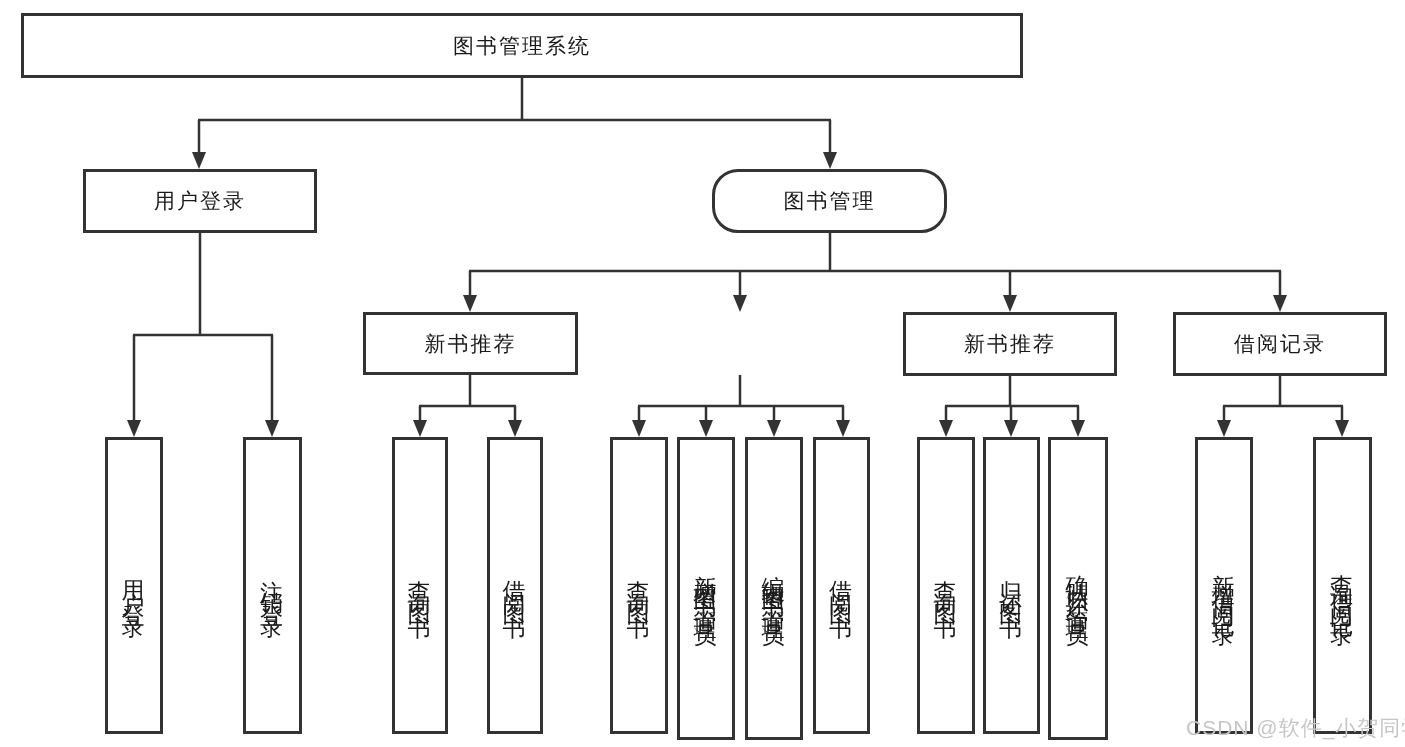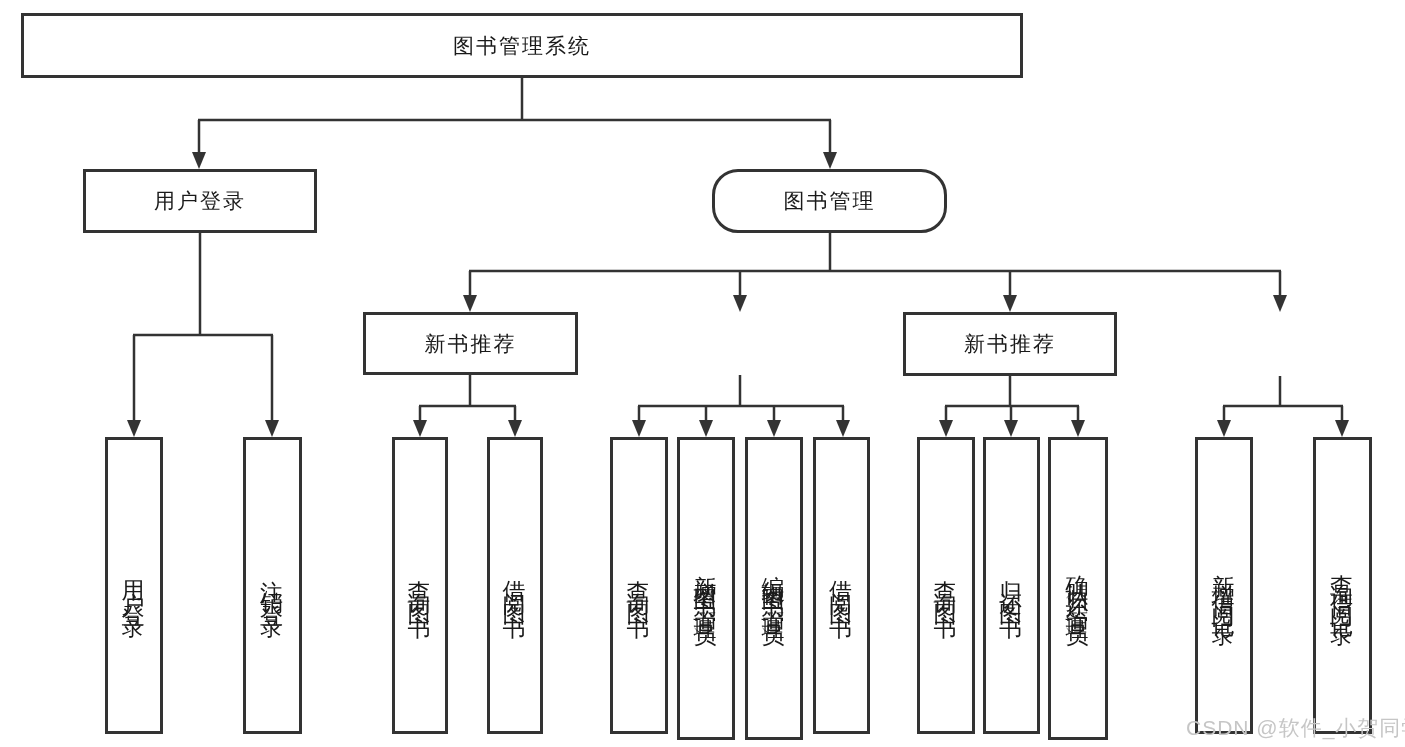--- a/index.html
+++ b/index.html
@@ -128,20 +128,23 @@
   <div class="hbox l2-1">
     <span>图书管理</span>
   </div>
 
   <div class="hbox l3-0">
     <span>新书推荐</span>
   </div>
   <div class="hbox l3-2">
     <span>新书推荐</span>
   </div>
+  <div class="hbox l3-3">
+    <span>借阅记录</span>
+  </div>
 
   <div class="leaf leaf1">
     <span>用户登录</span>
   </div>
   <div class="leaf leaf2">
     <span>注销登录</span>
   </div>
   <div class="leaf leaf3">
     <span>查询图书</span>
   </div>

